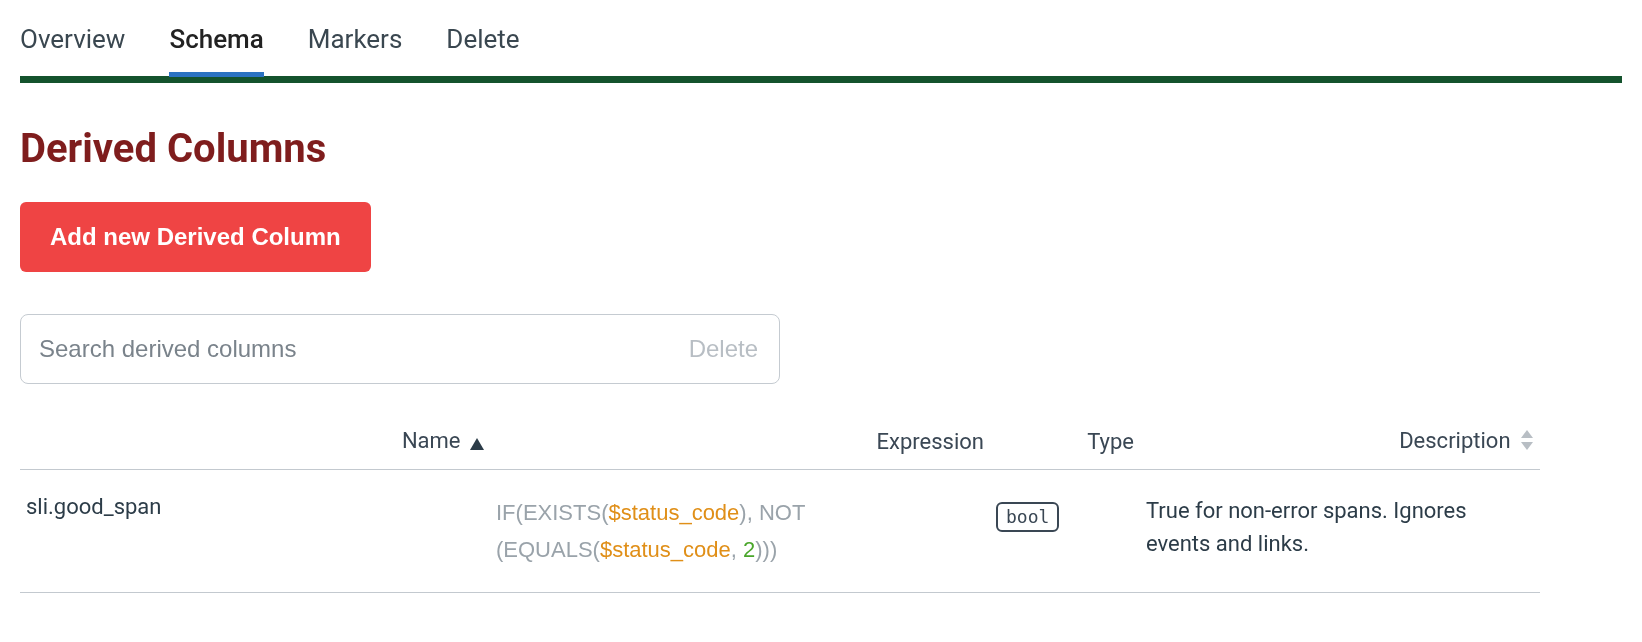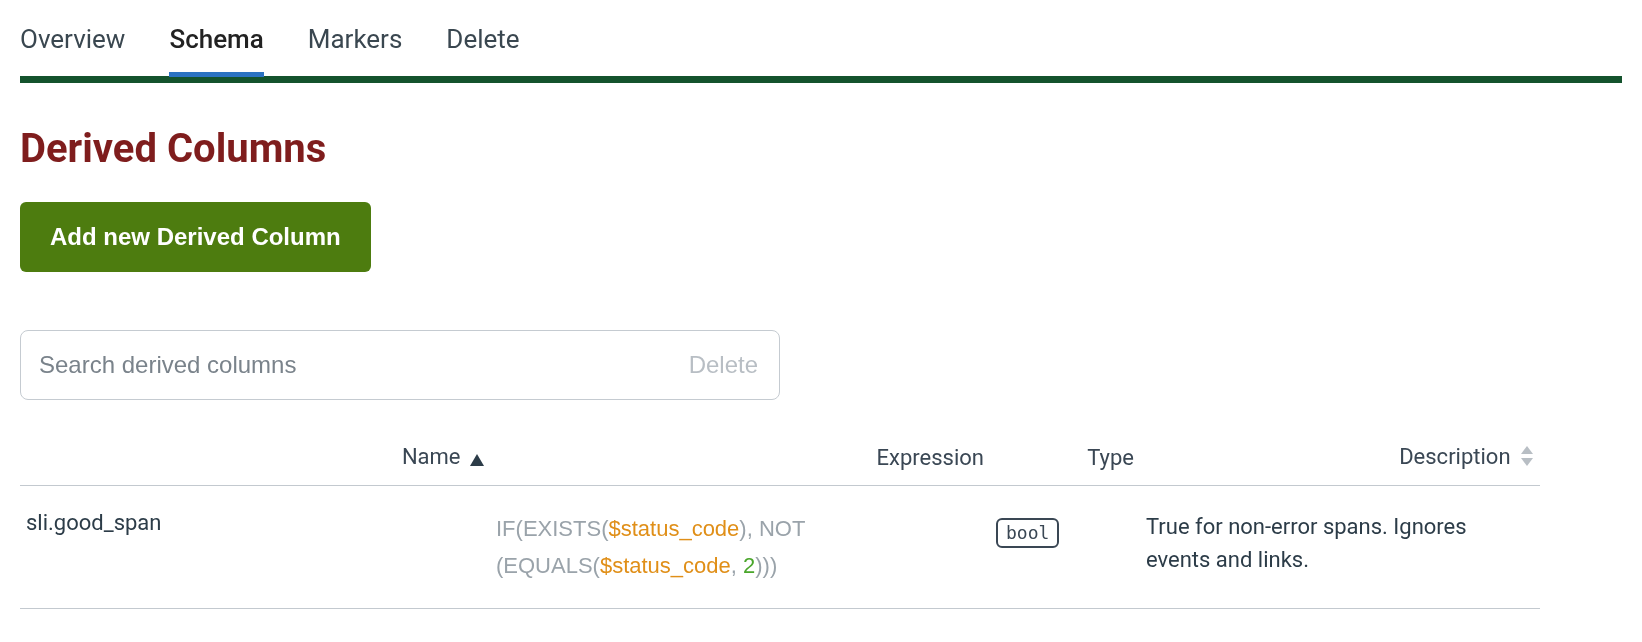--- a/index.html
+++ b/index.html
@@ -37,32 +37,32 @@
     height: 5px;
     background: #2b72c2;
   }
   h1.page-title {
     font-size: 40px;
     font-weight: 700;
     color: #7f1d1d;
     margin: 42px 0 30px 0;
   }
   .btn-primary {
-    background: #4d7c0f;
+    background: #ef4444;
     color: #fff;
     border: none;
     padding: 0 30px;
     height: 70px;
     font-size: 24px;
     font-weight: 600;
     border-radius: 6px;
     cursor: pointer;
   }
   .search-wrap {
-    margin-top: 58px;
+    margin-top: 42px;
     position: relative;
     width: 760px;
   }
   .search-input {
     width: 100%;
     height: 70px;
     border: 1px solid #c5cbd1;
     border-radius: 8px;
     font-size: 24px;
     padding: 0 110px 0 18px;

